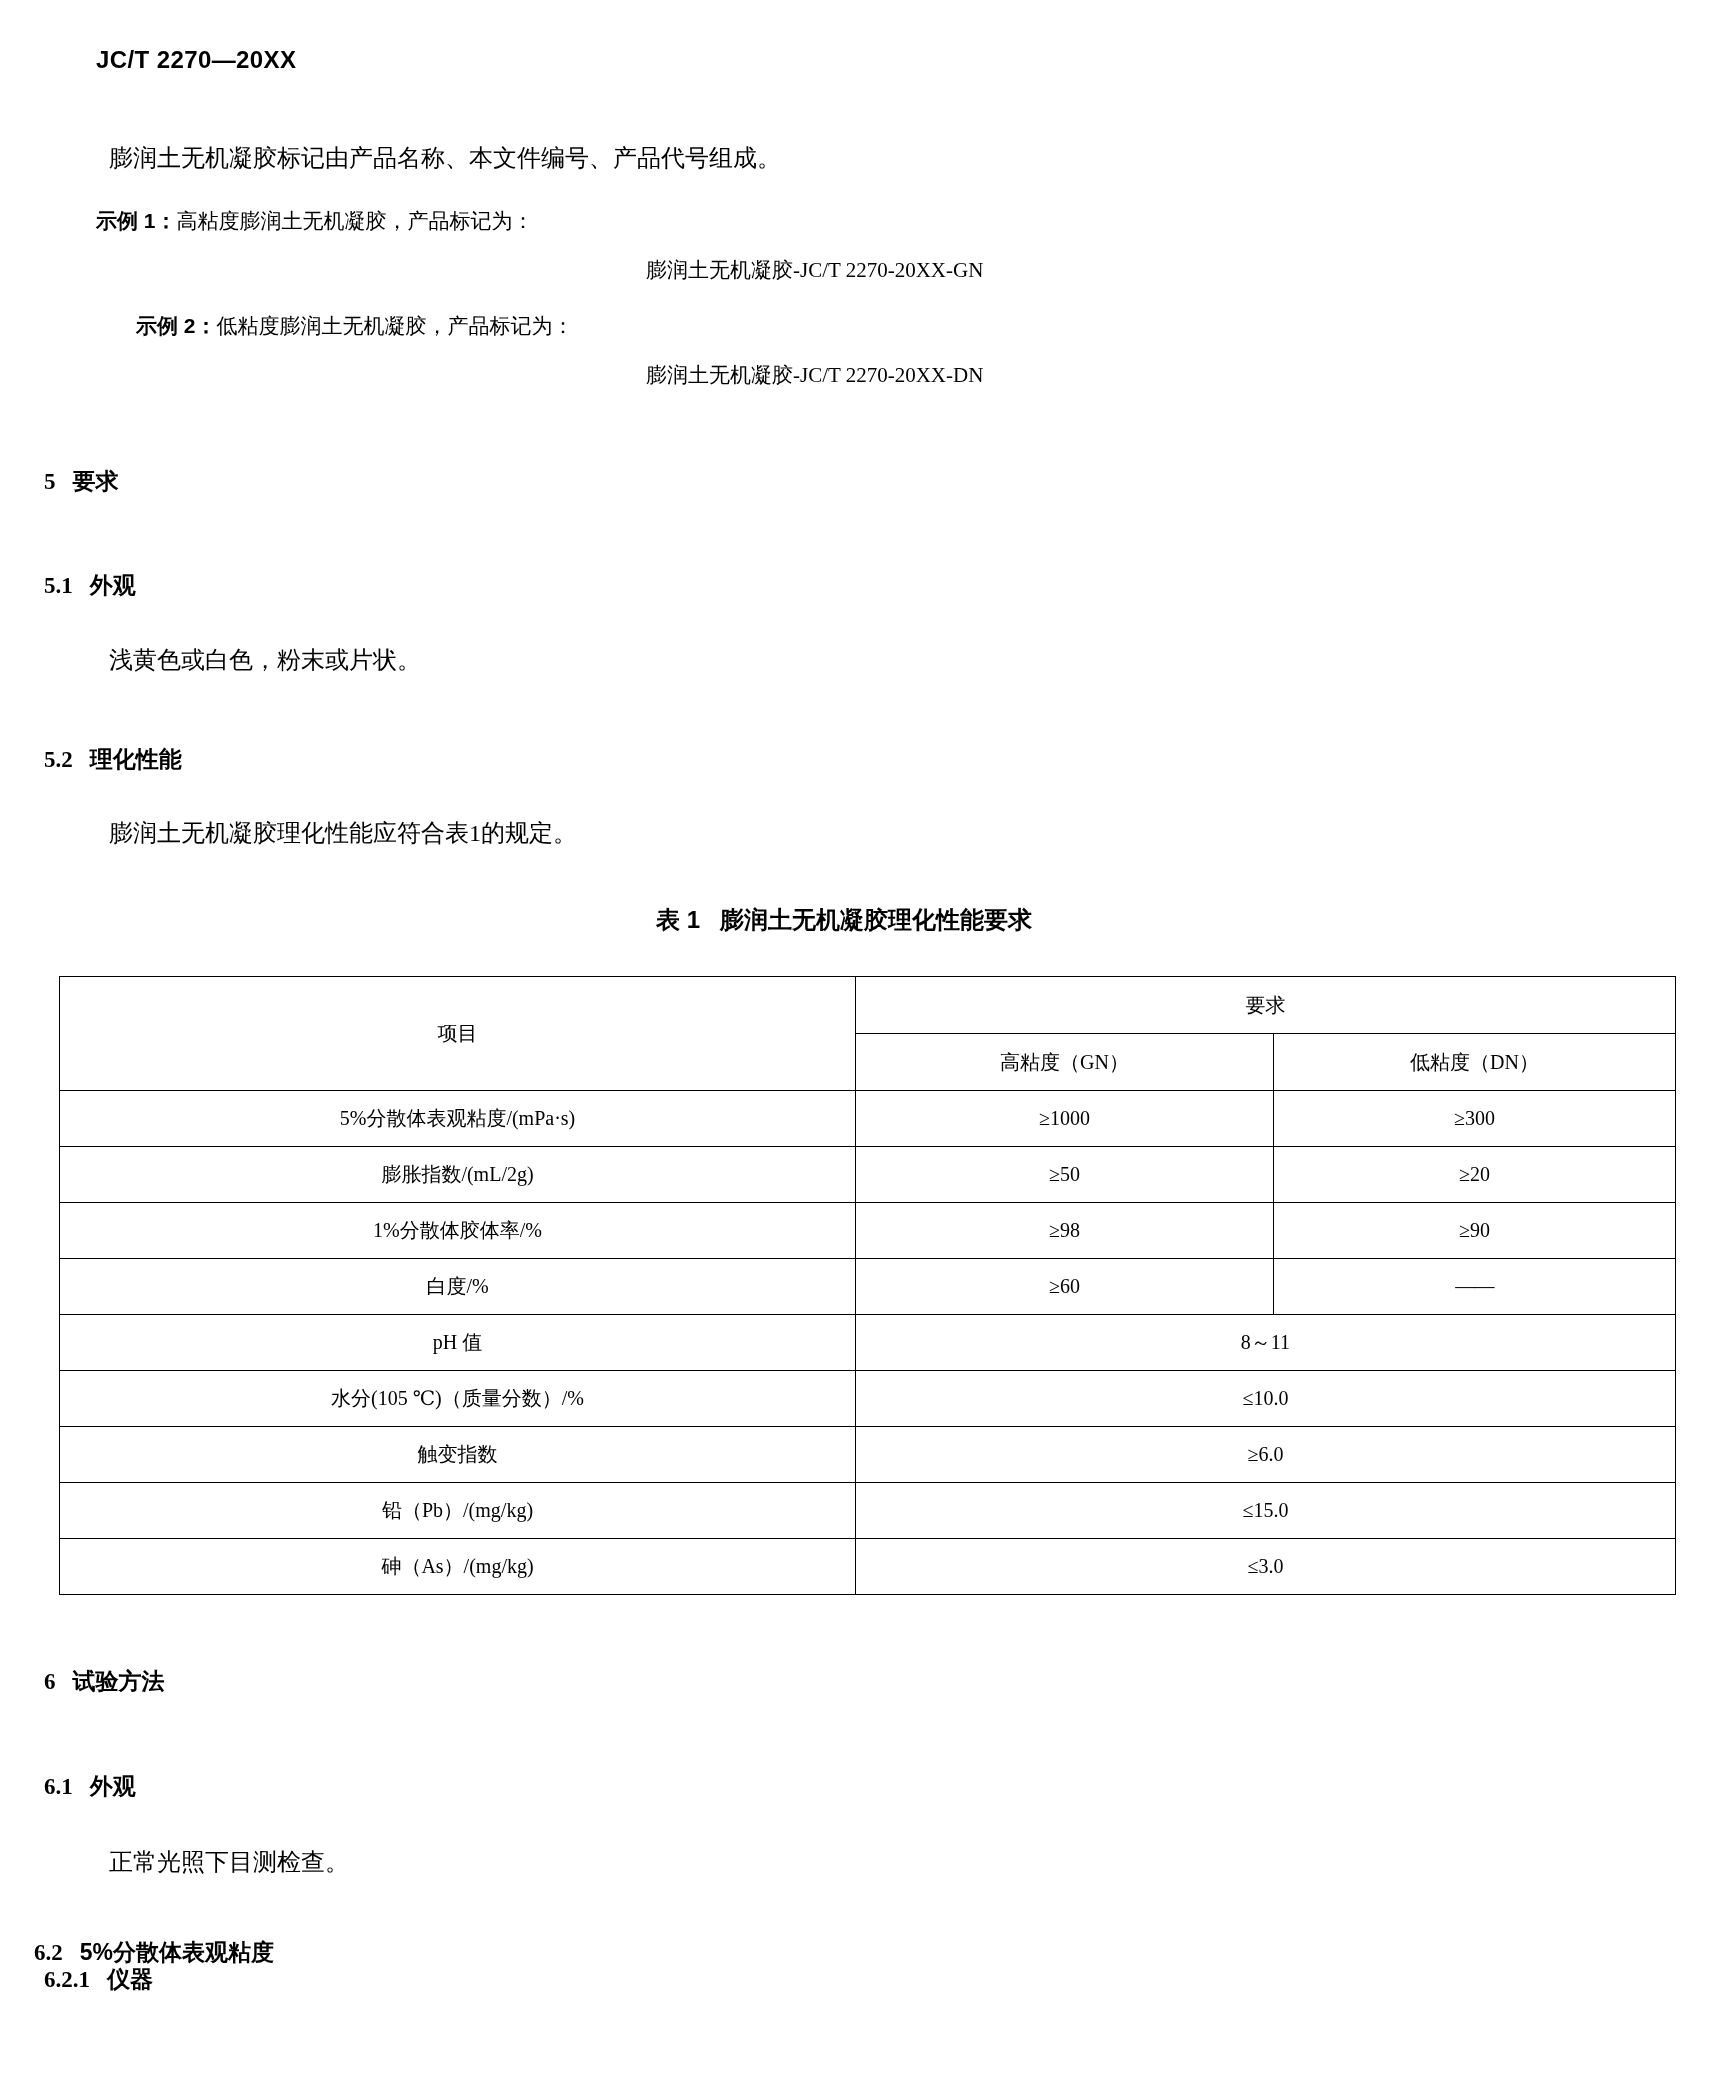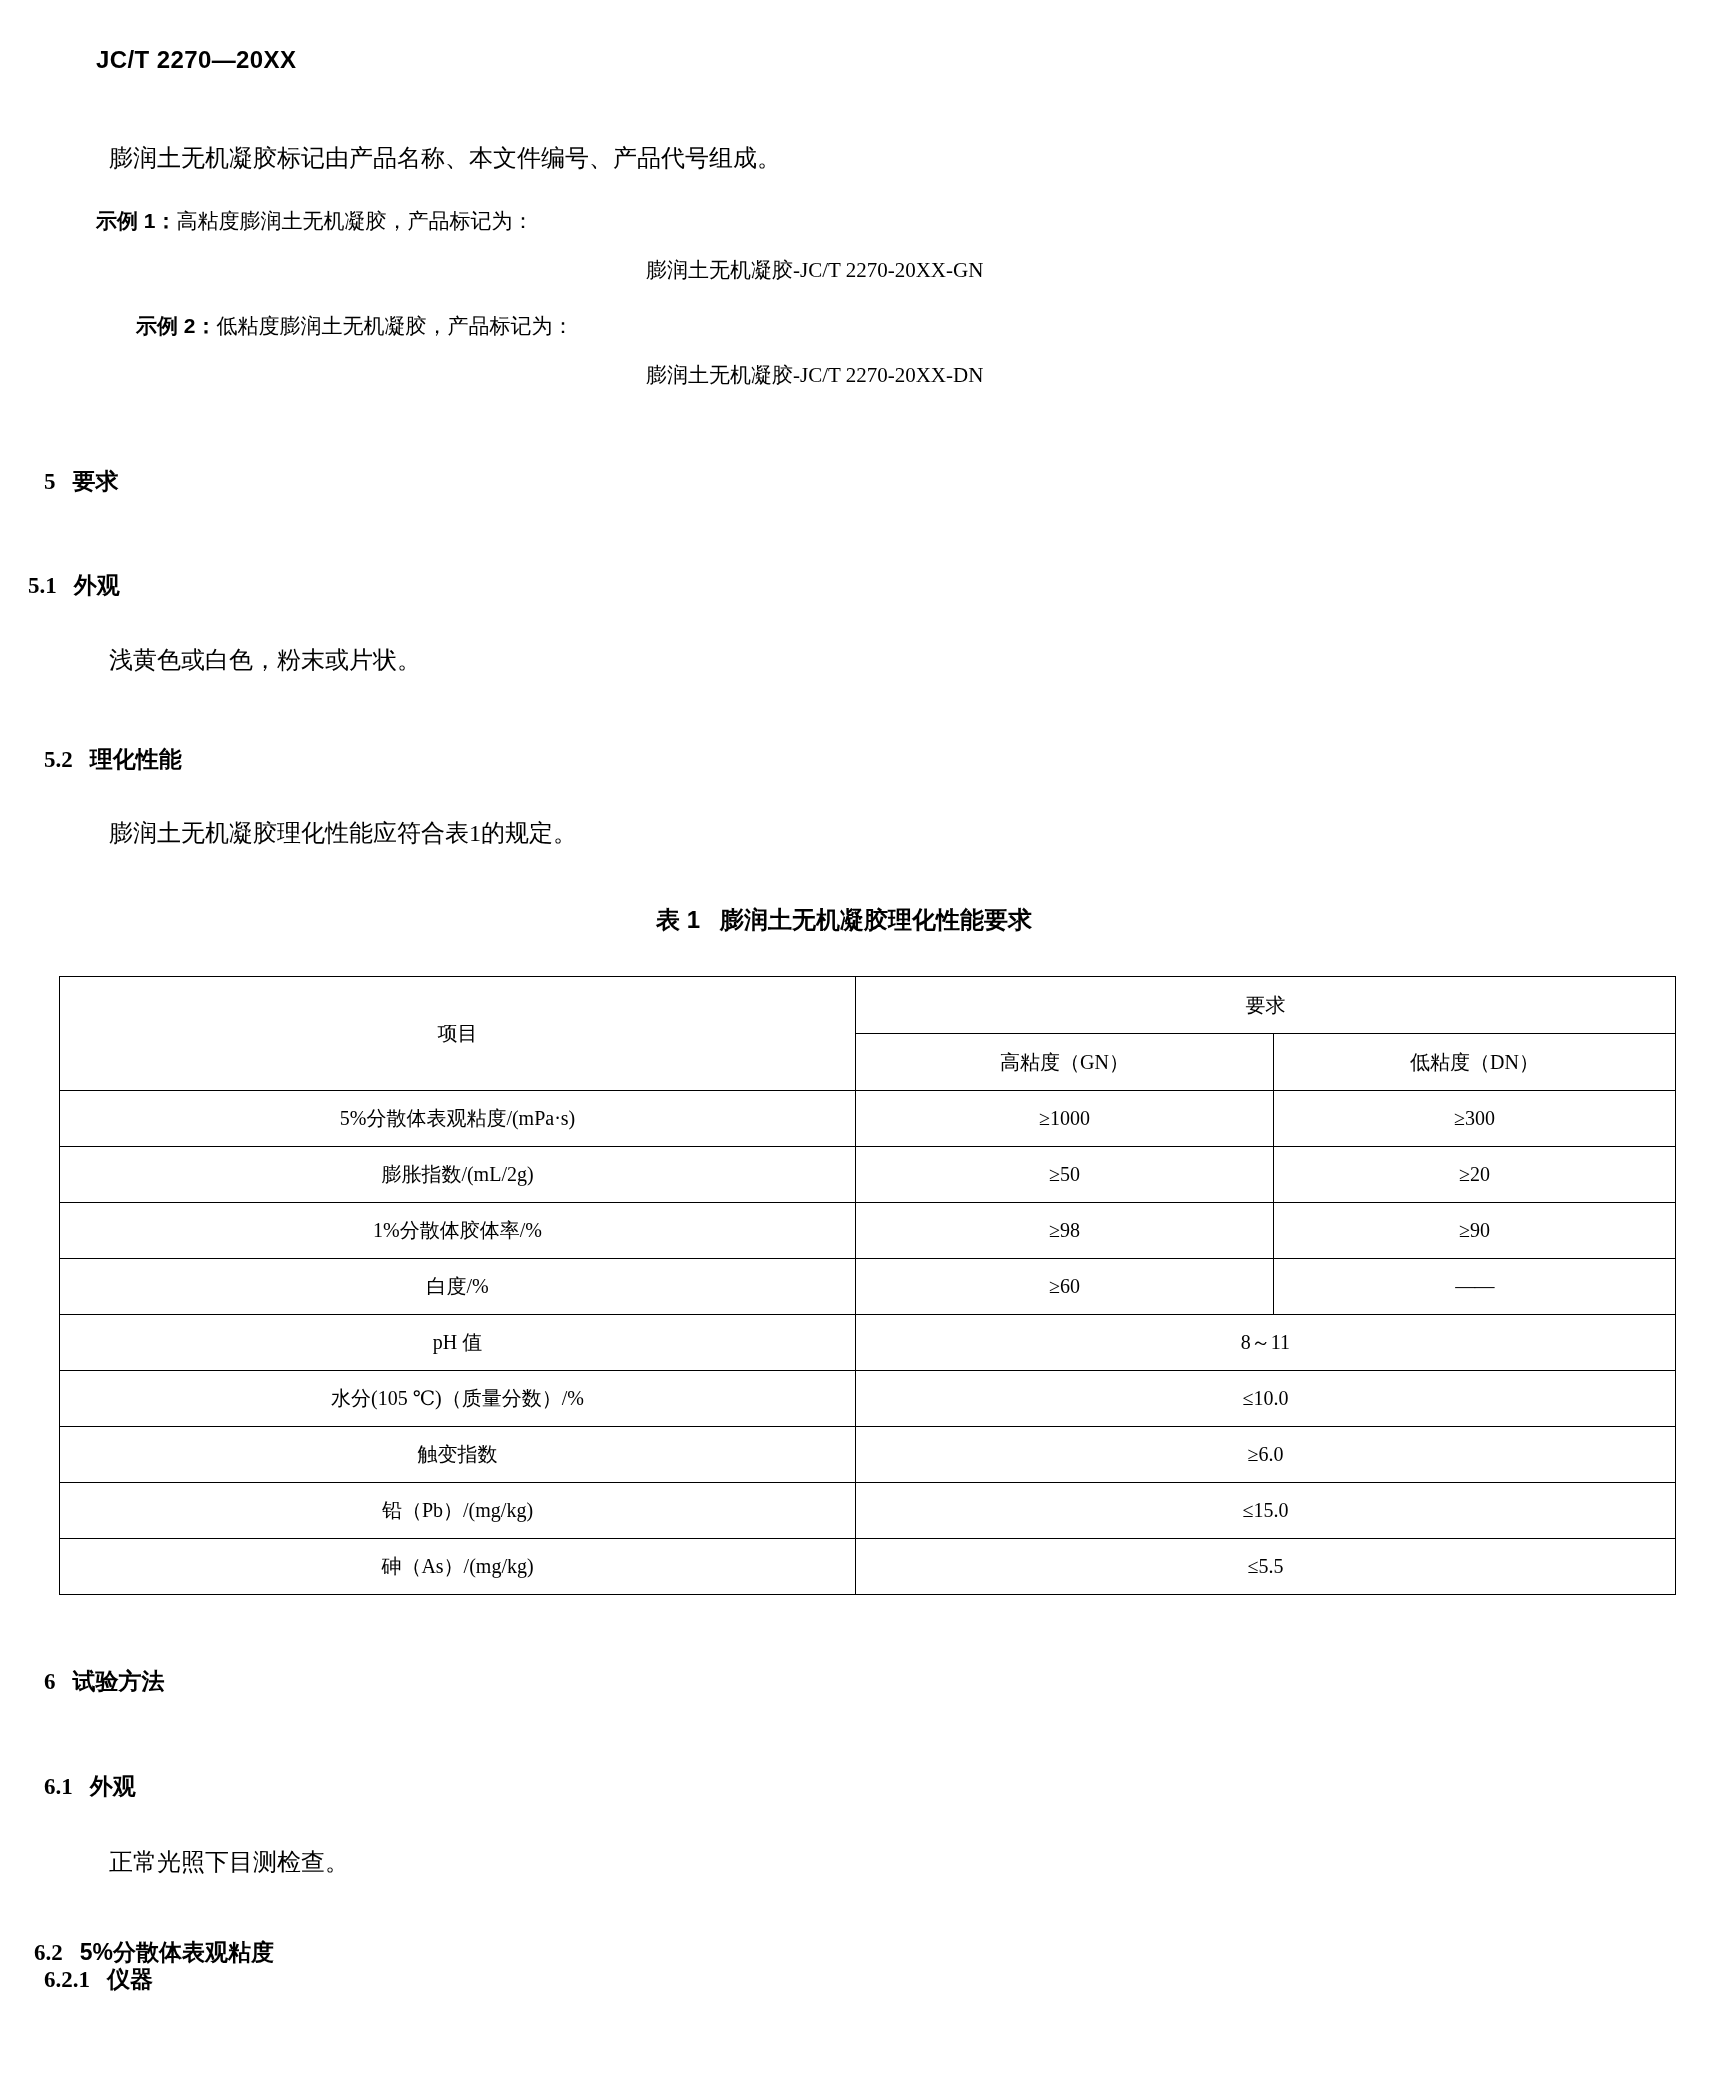--- a/index.html
+++ b/index.html
@@ -123,21 +123,21 @@
 
   <div class="blk" style="left:96px; top:315px;margin-left:40px;">
     <span class="bold-label">示例 2：</span><span class="body-text-sm">低粘度膨润土无机凝胶，产品标记为：</span>
   </div>
   <div class="blk body-text-sm" style="left:646px; top:365px;">膨润土无机凝胶-JC/T 2270-20XX-DN</div>
 
   <div class="blk heading" style="left:44px; top:470px;">
     <span class="num num-plain">5</span><span class="gap-lg"></span><span>要求</span>
   </div>
 
-  <div class="blk heading" style="left:28px; top:574px;">
+  <div class="blk heading" style="left:44px; top:574px;">
     <span class="num num-plain">5.1</span><span class="gap-lg"></span><span>外观</span>
   </div>
   <div class="blk body-text" style="left:109px; top:648px;">浅黄色或白色，粉末或片状。</div>
 
   <div class="blk heading" style="left:44px; top:748px;">
     <span class="num num-plain">5.2</span><span class="gap-lg"></span><span>理化性能</span>
   </div>
   <div class="blk body-text" style="left:109px; top:821px;">膨润土无机凝胶理化性能应符合表1的规定。</div>
 
   <div class="table-caption">
@@ -192,21 +192,21 @@
       <tr class="row-tall">
         <td>触变指数</td>
         <td colspan="2">≥6.0</td>
       </tr>
       <tr class="row-tall">
         <td>铅（Pb）/(mg/kg)</td>
         <td colspan="2">≤15.0</td>
       </tr>
       <tr class="row-tall">
         <td>砷（As）/(mg/kg)</td>
-        <td colspan="2">≤5.5</td>
+        <td colspan="2">≤3.0</td>
       </tr>
     </tbody>
   </table>
 
   <div class="blk heading" style="left:44px; top:1670px;">
     <span class="num num-plain">6</span><span class="gap-lg"></span><span>试验方法</span>
   </div>
 
   <div class="blk heading" style="left:44px; top:1775px;">
     <span class="num num-plain">6.1</span><span class="gap-lg"></span><span>外观</span>

